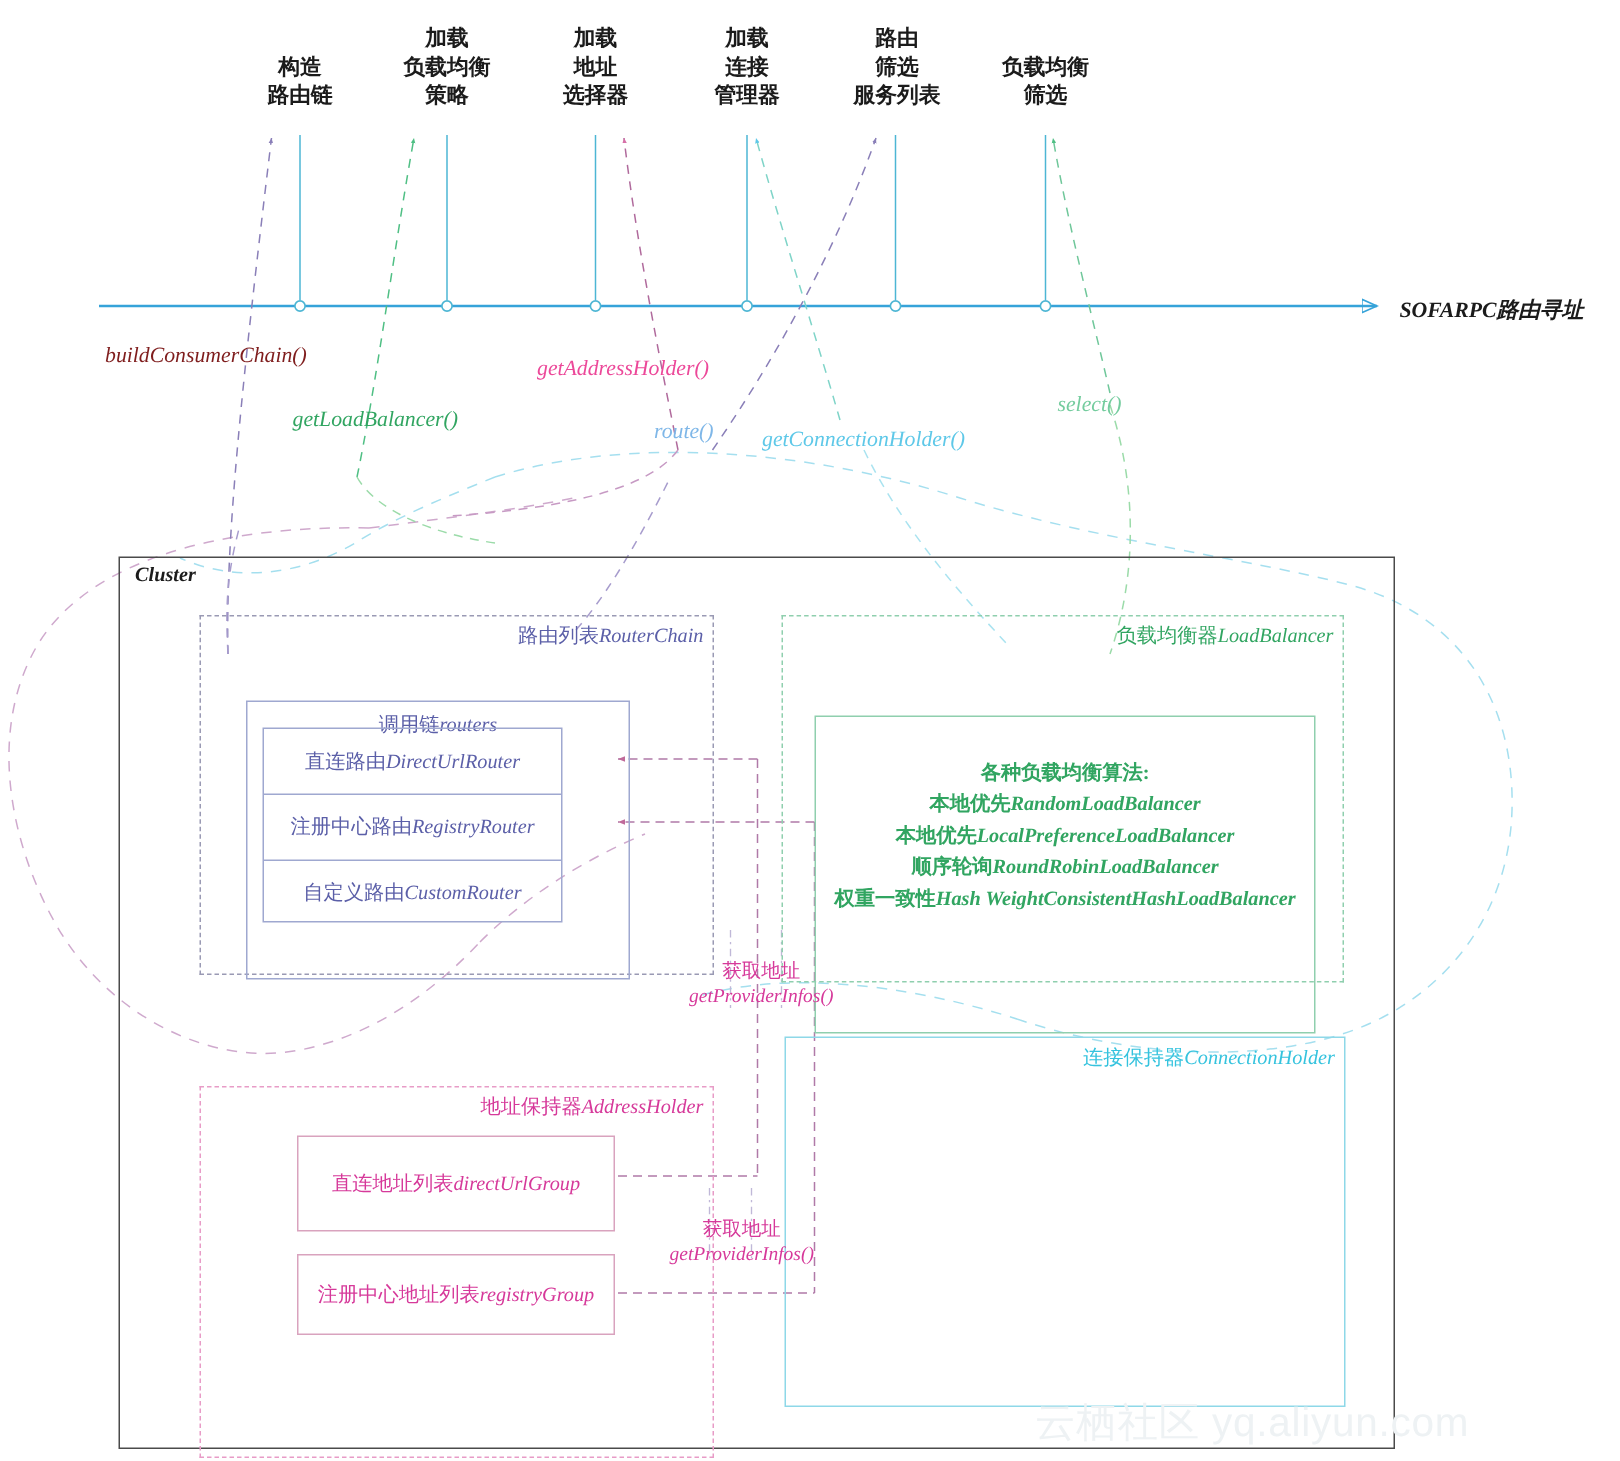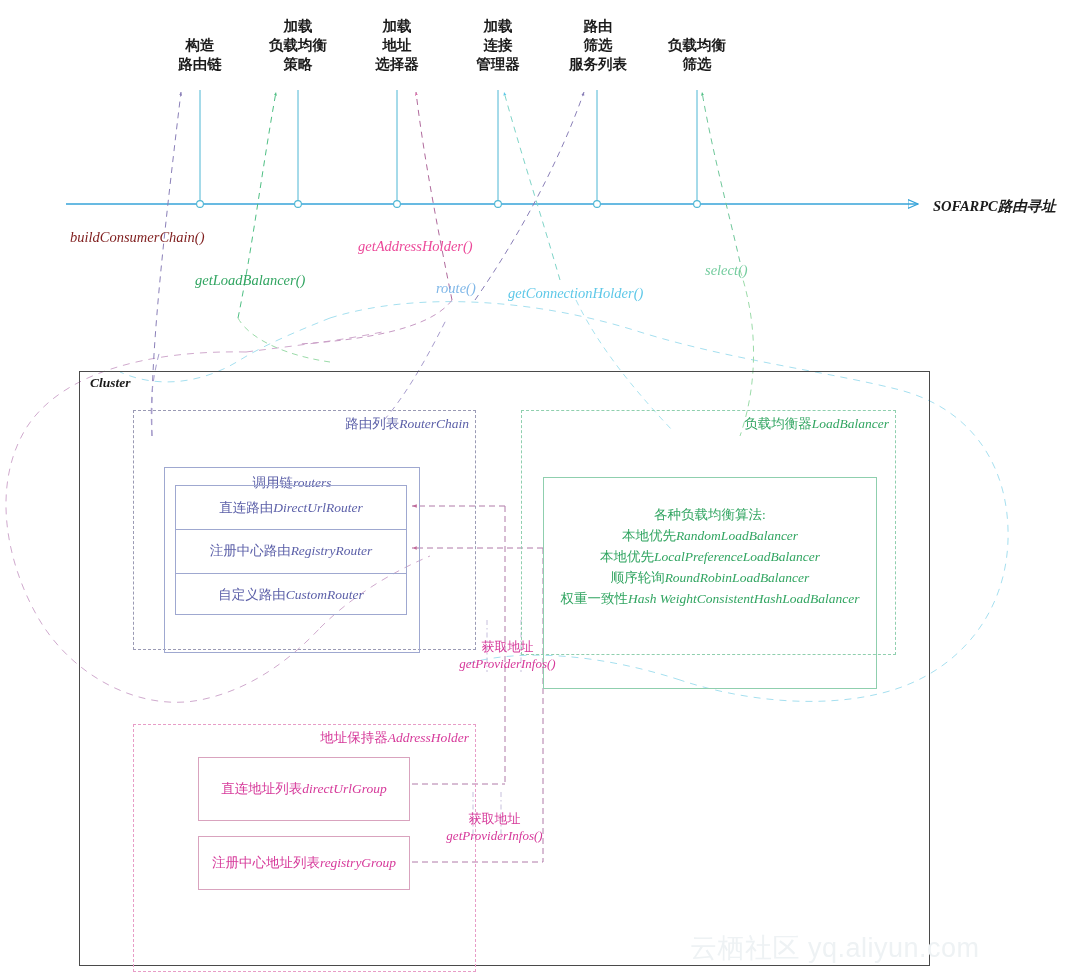--- a/index.html
+++ b/index.html
@@ -116,42 +116,42 @@
     font-size: 13.5px;
     color: #5b5fa8;
     white-space: nowrap;
   }
   .panel-caption .en { font-style: italic; }
 
   
   #router-stack {
     position: absolute;
     left: 175px; top: 485px;
-    width: 232px; height: 130px;
+    width: 200px; height: 130px;
     box-sizing: border-box;
     border: 1.1px solid #9fa8d0;
   }
   .router-cell {
     height: 43.3px;
     box-sizing: border-box;
     display: flex;
     align-items: center;
     justify-content: center;
     font-family: "Liberation Serif", serif;
     font-size: 13.5px;
     color: #5b5fa8;
     white-space: nowrap;
   }
   .router-cell + .router-cell { border-top: 1.1px solid #9fa8d0; }
   .router-cell .en { font-style: italic; }
 
   
   #lb-panel {
     left: 543px; top: 457px;
-    width: 334px; height: 212px;
+    width: 334px; height: 212px; font-weight: bold;
   }
   #lb-list {
     position: absolute;
     left: 0; right: 0; top: 26px;
     text-align: center;
     font-family: "Liberation Serif", serif;
     font-size: 13.5px;
     color: #31a561;
     line-height: 21px;
   }
@@ -418,20 +418,25 @@
 
   <div class="addr-cell" style="left:198px; top:757px; width:212px; height:64px;">
     <span class="cn">直连地址列表</span>
       <span class="en">directUrlGroup</span>
   </div>
   <div class="addr-cell" style="left:198px; top:836px; width:212px; height:54px;">
     <span class="cn">注册中心地址列表</span>
       <span class="en">registryGroup</span>
   </div>
 
+  <div class="module mod-conn" style="left:523px; top:691px; width:374px; height:247px;">
+    <div class="module-title" style="color:#35c3de;">
+      <span class="cn">连接保持器</span><span class="en">ConnectionHolder</span>
+    </div>
+  </div>
 
   <div class="call-label" style="left:450px; top:638px; width:115px;">
     <div>获取地址</div>
     <div class="en">getProviderInfos()</div>
   </div>
   <div class="call-label" style="left:437px; top:810px; width:115px;">
     <div>获取地址</div>
     <div class="en">getProviderInfos()</div>
   </div>
 

